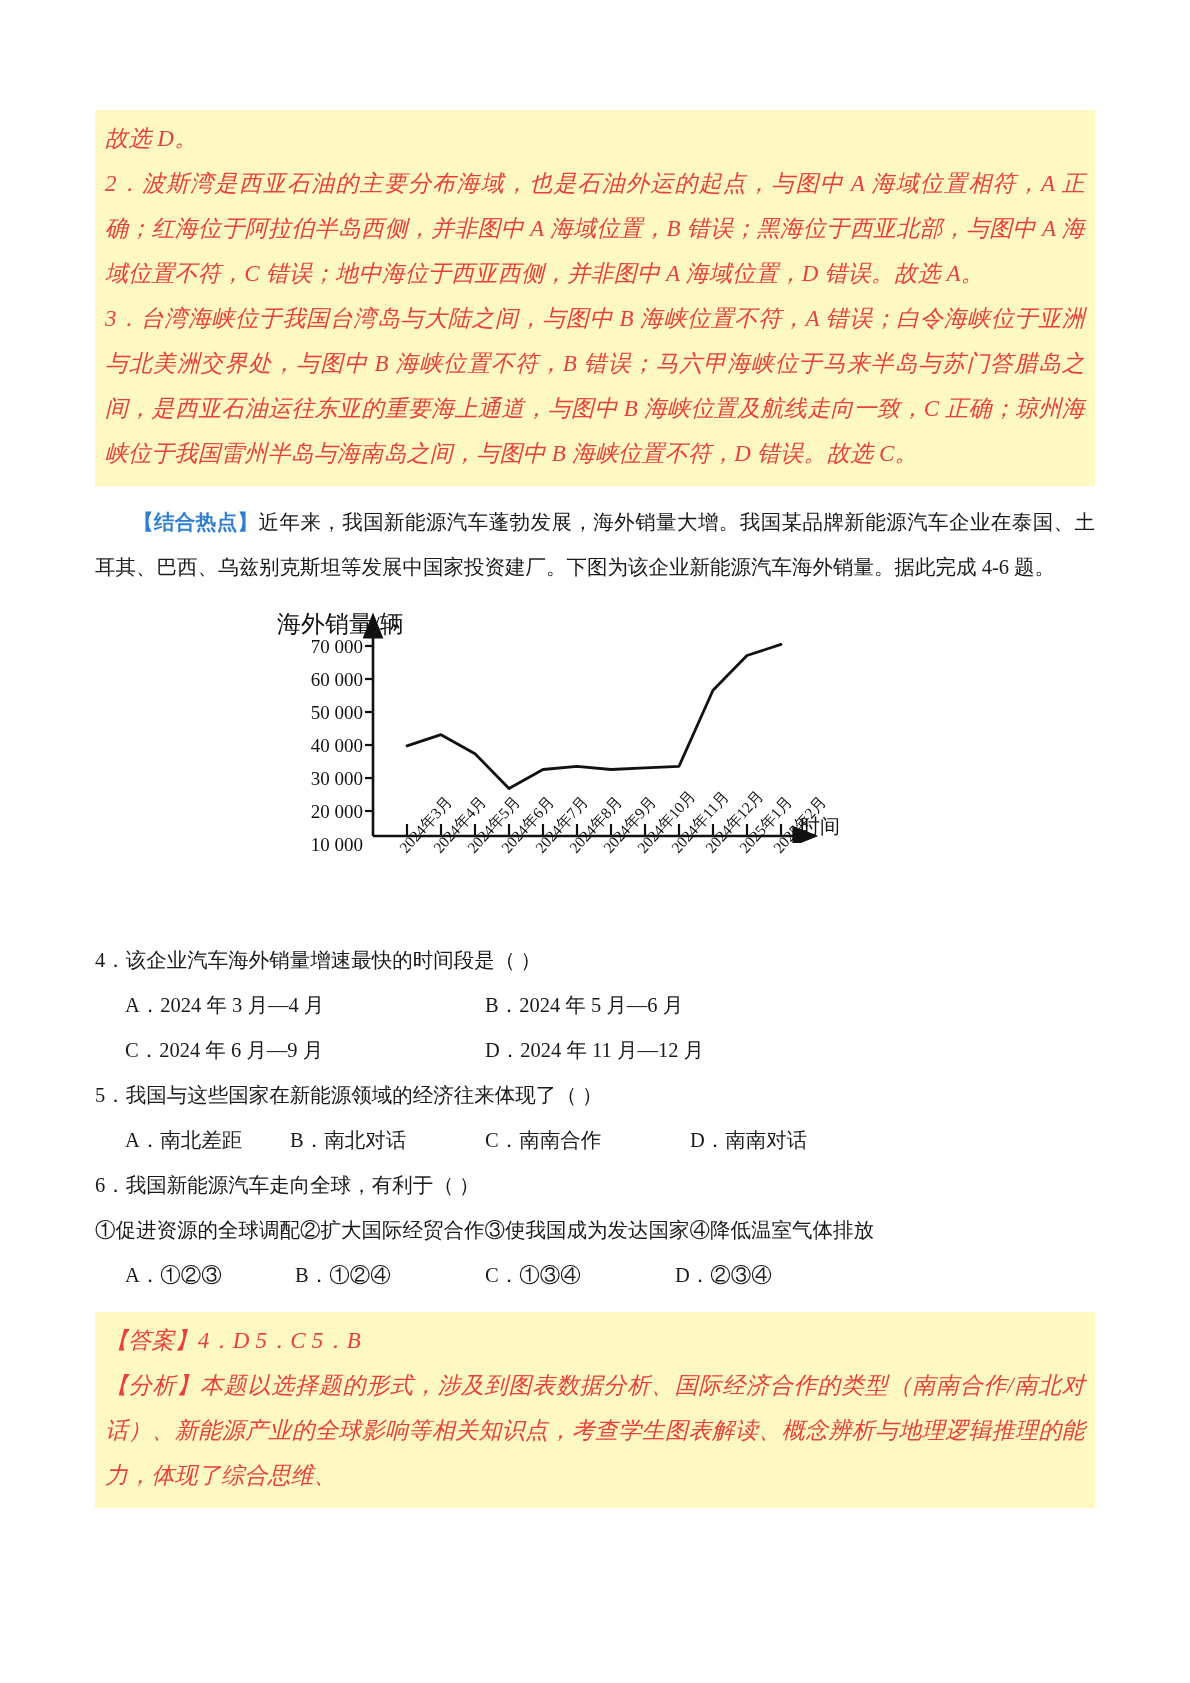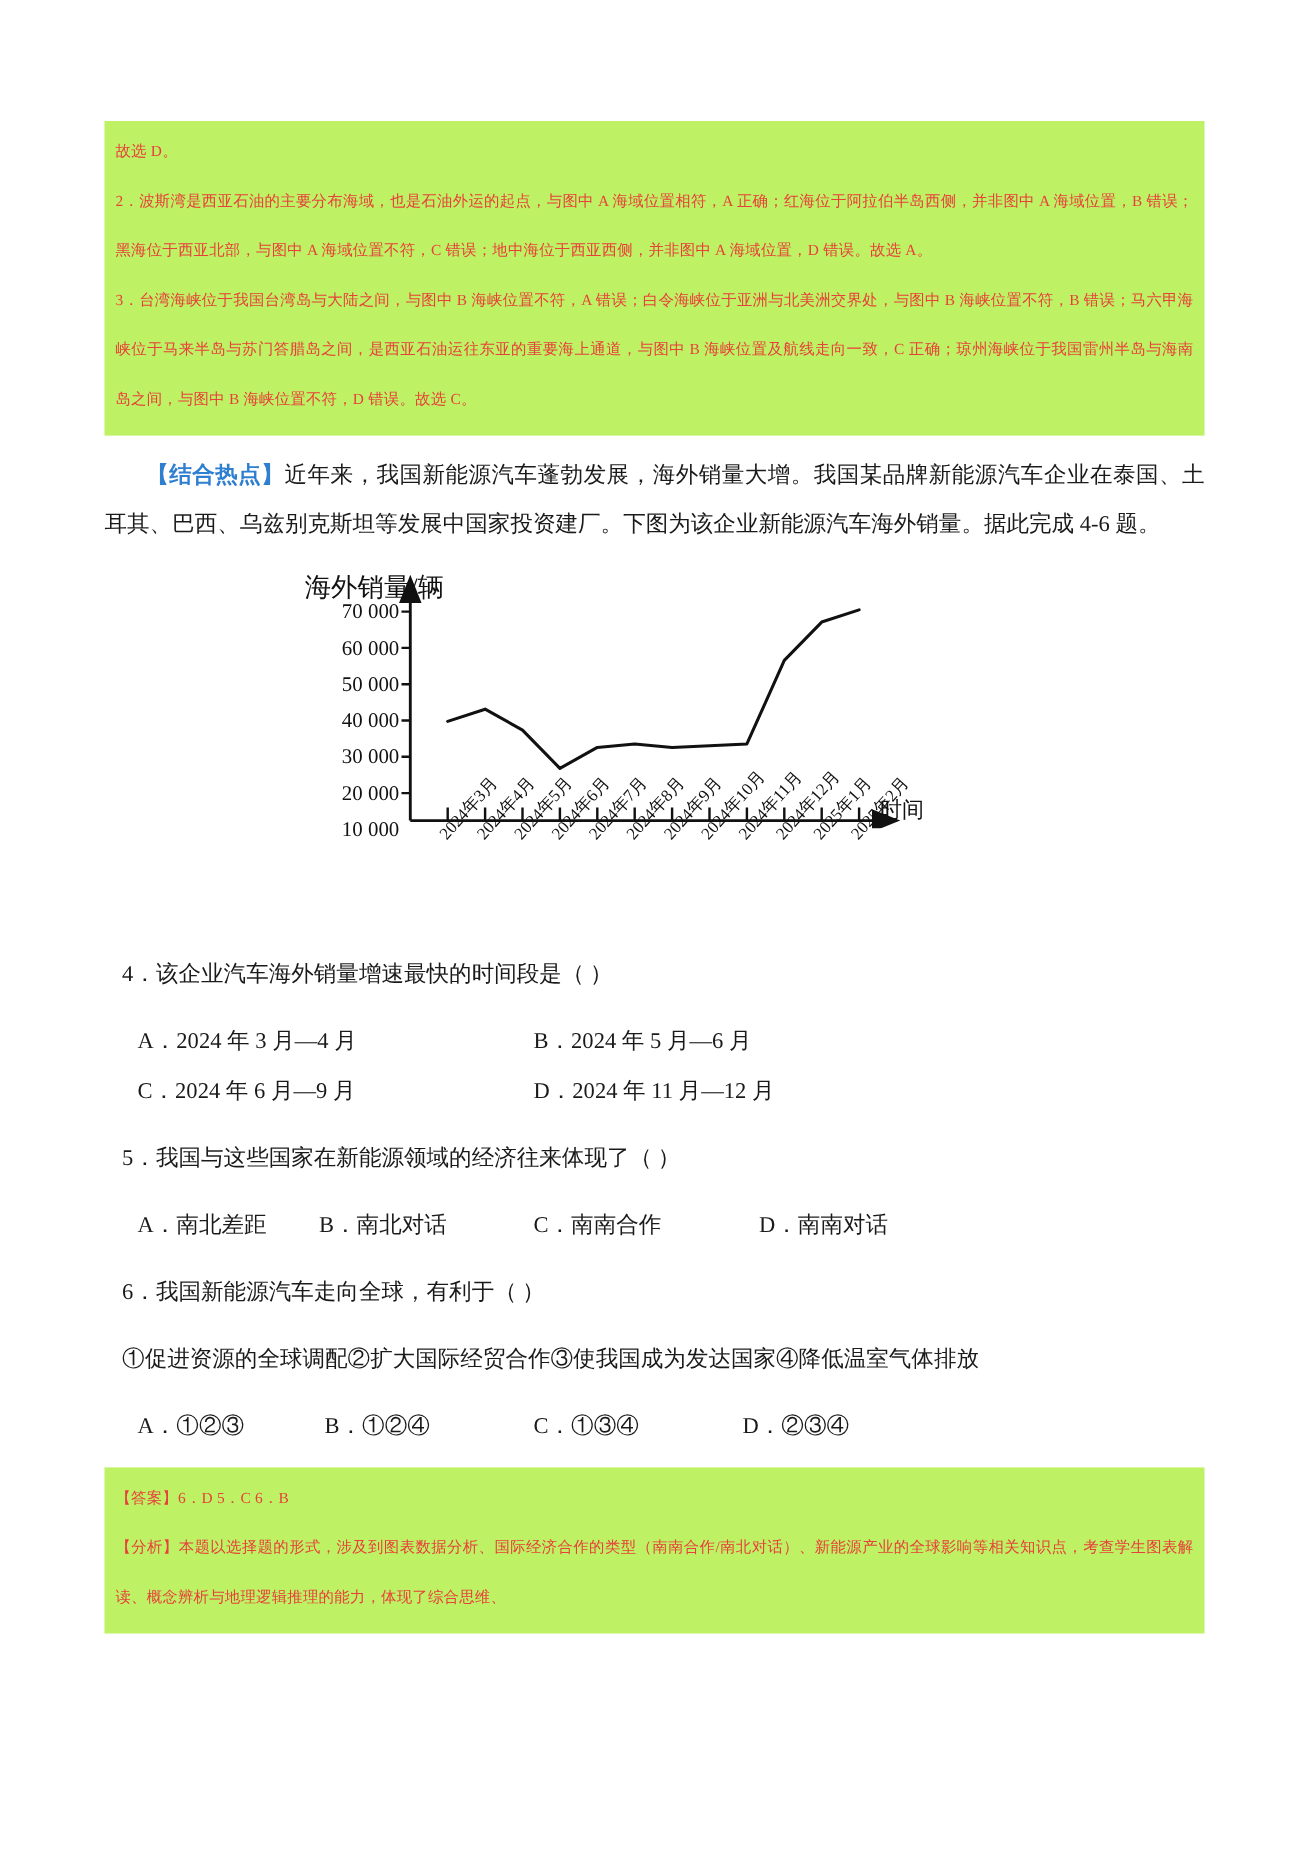--- a/index.html
+++ b/index.html
@@ -22,26 +22,27 @@
     height: 1683px;
   }
   .content {
     position: absolute;
     left: 95px;
     top: 110px;
     width: 1000px;
   }
   
   .redblock {
-    background: #bef264;
+    background: #fef9c3;
     color: #e8403a;
     padding: 6px 10px 10px 10px;
-    font-size: 14px;
+    font-size: 23px;
     line-height: 45px;
     letter-spacing: 0.2px;
+    font-style: italic;
   }
   .redblock p {
     margin: 0;
     text-align: justify;
     text-justify: inter-ideograph;
   }
   .redblock.tight p { text-indent: 0; }
 
   
   .para {
@@ -119,21 +120,21 @@
     transform-origin: left top;
     transform: rotate(-48deg);
     letter-spacing: 0px;
   }
 
   
   .q {
     font-size: 20.5px;
     line-height: 45px;
     color: #1a1a1a;
-    margin: 16px;
+    margin: 0;
     font-family: Liberation Serif, serif;
   }
   .opts {
     font-size: 20.5px;
     line-height: 45px;
     color: #1a1a1a;
     position: relative;
     height: 45px;
   }
   .opt { position: absolute; white-space: nowrap; }
@@ -269,19 +270,19 @@
     <div class="opts">
       <span class="opt" style="left:30px">A．①②③</span>
       <span class="opt" style="left:200px">B．①②④</span>
       <span class="opt" style="left:390px">C．①③④</span>
       <span class="opt" style="left:580px">D．②③④</span>
     </div>
 
     <div class="blockspace"></div>
 
     <div class="redblock tight">
-      <p><span>【答案】</span><span>6．D    5．C    6．B</span></p>
+      <p><span>【答案】</span><span>4．D    5．C    5．B</span></p>
       <p><span>【分析】</span><span>本题以选择题的形式，涉及到图表数据分析、国际经济合作的类型（南南合作/南北对话）、新能源产业的全球影响等相关知识点，考查学生图表解读、概念辨析与地理逻辑推理的能力，体现了综合思维、</span></p>
     </div>
 
   </div>
 
 </div>
 
 </body></html>

